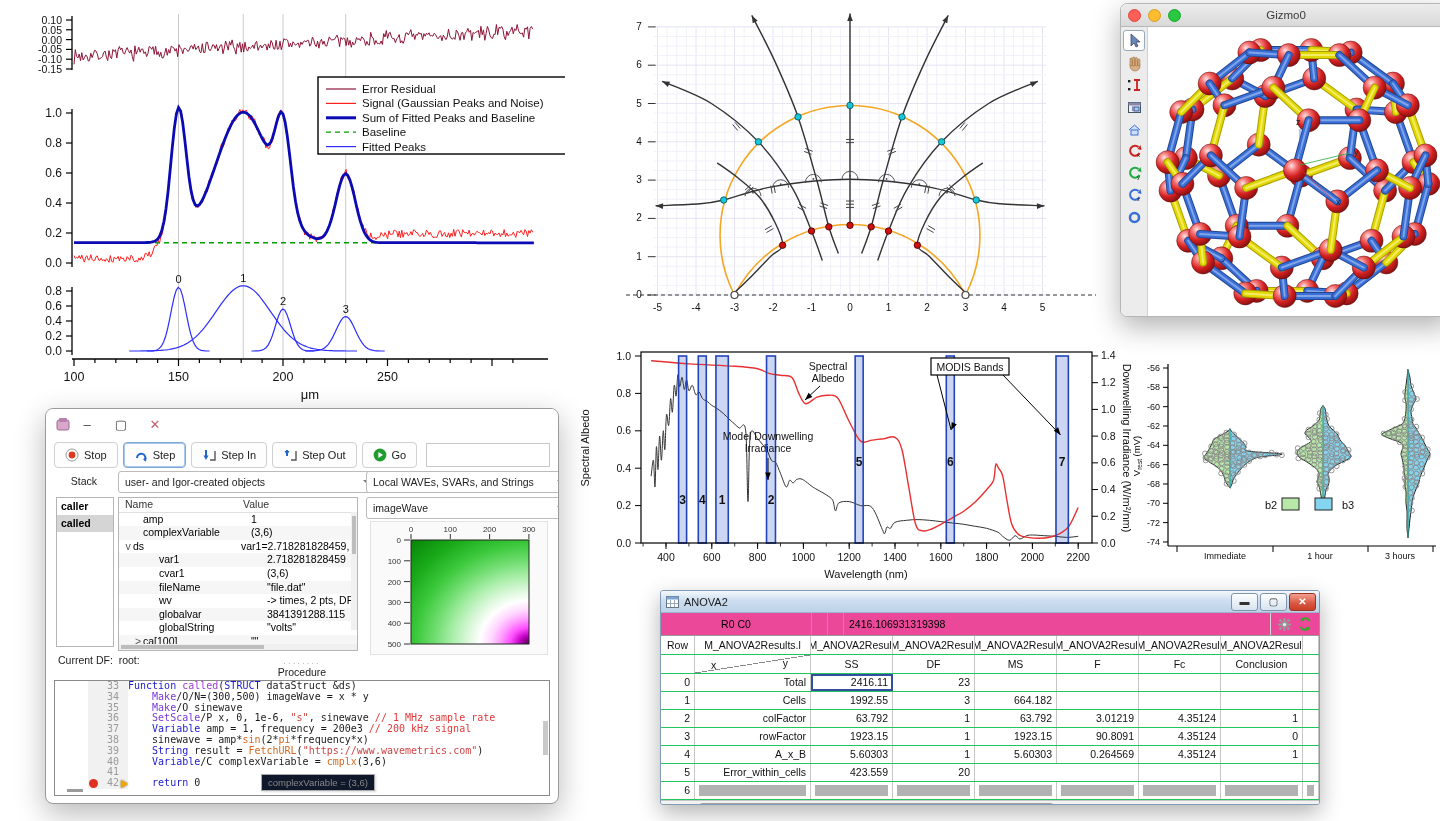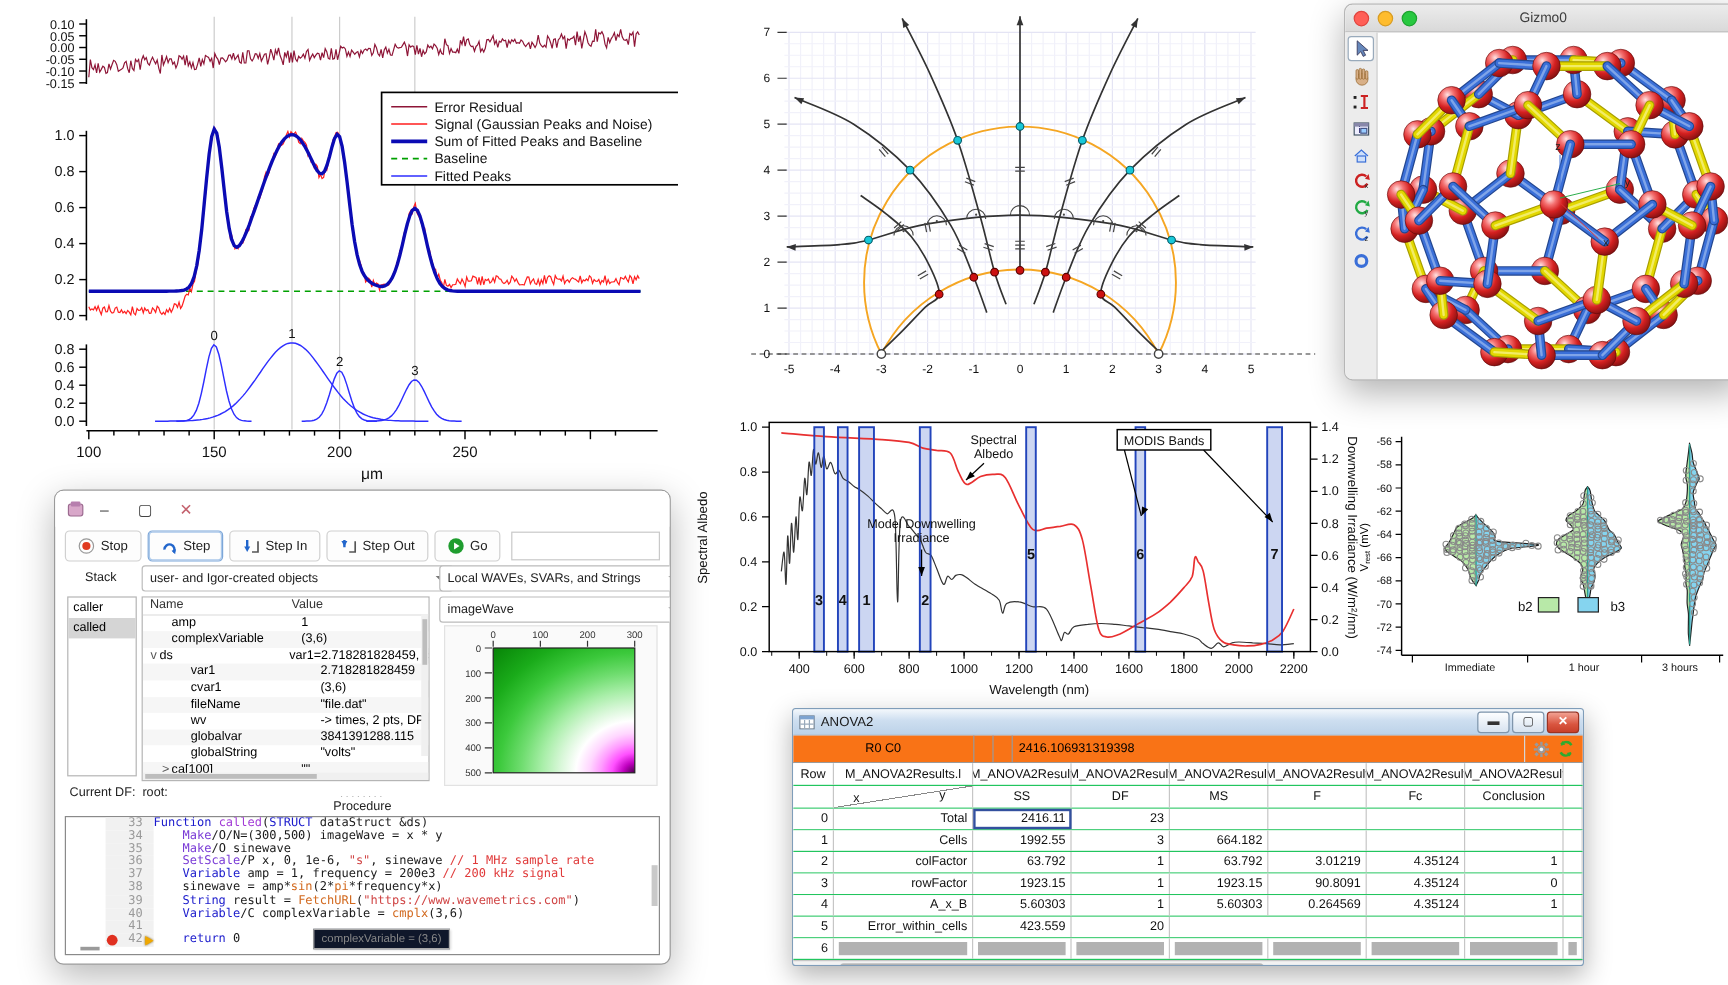--- a/index.html
+++ b/index.html
@@ -73,21 +73,21 @@
   
   .xp-win{border:1px solid #7f9db9;background:#eef3f9;border-radius:3px;overflow:hidden;
     box-shadow:0 8px 22px rgba(0,0,0,.3);}
   .xp-titlebar{height:21px;background:linear-gradient(#f4f8fc,#cddef0 45%,#bcd2e8);
     border-bottom:1px solid #9db6d0;display:flex;align-items:center;padding:0 3px 0 5px;}
   .xp-title{font-size:11px;color:#1a1a1a;margin-left:5px;flex:1;}
   .xp-btn{width:25px;height:16px;border:1px solid #8096ac;border-radius:3px;margin-left:2px;
     background:linear-gradient(#fdfeff,#d7e3f0);display:flex;align-items:center;justify-content:center;
     font-size:10px;color:#333;line-height:1;}
   .xp-btn.close{background:linear-gradient(#f2a091,#d9553f 60%,#c8402a);border-color:#9c3322;color:#fff;font-weight:bold;}
-  .anv-formula{height:22px;background:#f97316;border-bottom:1px solid #9a9a9a;display:flex;align-items:stretch;font-size:10.5px;}
+  .anv-formula{height:22px;background:#ec4899;border-bottom:1px solid #9a9a9a;display:flex;align-items:stretch;font-size:10.5px;}
   .anv-cellref{width:150px;border-right:1px solid #9a9a9a;display:flex;align-items:center;justify-content:center;}
   .anv-mini{width:15px;border-right:1px solid #9a9a9a;}
   .anv-value{flex:1;display:flex;align-items:center;padding-left:5px;}
   .anv-icons{width:48px;display:flex;align-items:center;justify-content:space-evenly;border-left:1px solid #d5d5d5;}
   .anv-grid{background:#fff;font-size:10.5px;color:#111;}
   .anv-row{display:flex;border-bottom:1px solid #22c55e;background:#fff;}
   .anv-cell{border-right:1px solid #c6c6c6;overflow:hidden;white-space:nowrap;flex:none;
     display:flex;align-items:center;justify-content:flex-end;padding:0 4px;box-sizing:border-box;}
   .anv-cell.hd{justify-content:center;padding:0 1px;}
   .anv-cell.sel{outline:2px solid #33509e;outline-offset:-2px;}
@@ -862,21 +862,21 @@
       </div>
       <div class="dbg-empty"></div>
     </div>
   <div class="dbg-label" style="position:absolute;left:14px;top:66px;width:48px;text-align:center;">Stack</div>
   <div class="dd" style="position:absolute;left:72px;top:62px;width:236px;">
       <span>user- and Igor-created objects</span>
     </div>
   <div class="dd" style="position:absolute;left:320px;top:62px;width:182px;">
       <span>Local WAVEs, SVARs, and Strings</span>
     </div>
-  <div class="listbox" id="stack-list" style="position:absolute;left:10px;top:88px;width:56px;height:148px;">
+  <div class="listbox" id="stack-list" style="position:absolute;left:10px;top:88px;width:56px;height:148px;font-weight:bold;">
       <div class="li">caller</div>
       <div class="li sel">called</div>
     </div>
   <div class="tree" id="dbg-tree" style="position:absolute;left:72px;top:88px;width:238px;height:152px;">
       <div class="tr hdr">
         <span class="nm" style="padding-left:6px">Name</span>
         <span class="val">Value</span>
       </div>
       <div class="tr">
         <span class="nm" style="padding-left:14px"><span class="exp"></span>amp</span>

